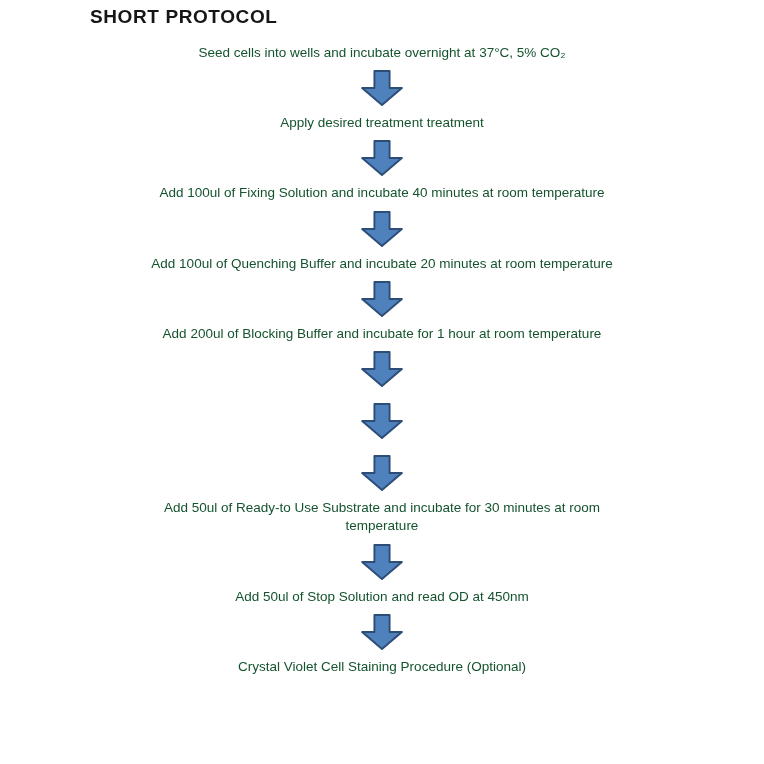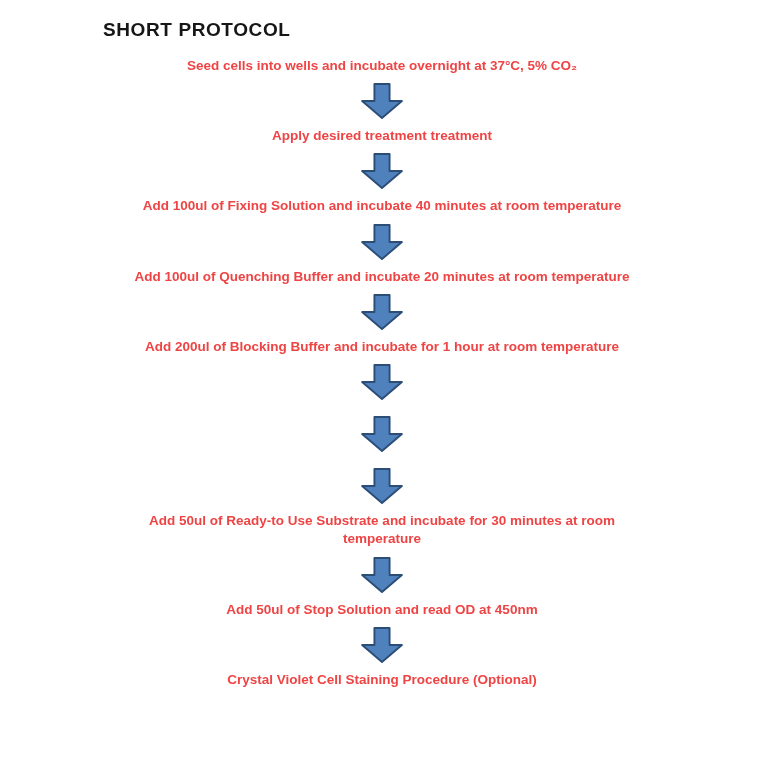--- a/index.html
+++ b/index.html
@@ -13,34 +13,34 @@
     width: 764px;
     height: 764px;
     background: #ffffff;
     overflow: hidden;
   }
   .title {
     font-size: 19px;
     font-weight: bold;
     color: #161616;
     letter-spacing: 0.6px;
-    margin: 13px;
+    margin: 0;
     padding: 6px 0 0 90px;
   }
   .flow {
     margin-top: 16px;
     display: flex;
     flex-direction: column;
     align-items: center;
   }
   .step {
-    font-weight: bold;
+    font-weight: normal;
     font-size: 13.5px;
     line-height: 1.35;
-    color: #ef4444;
+    color: #14532d;
     text-align: center;
   }
   .step.wide   { max-width: 640px; }
   .step.narrow { max-width: 510px; }
   .arrow {
     margin: 8px 0;
     line-height: 0;
   }
   .arrow svg {
     width: 42px;

